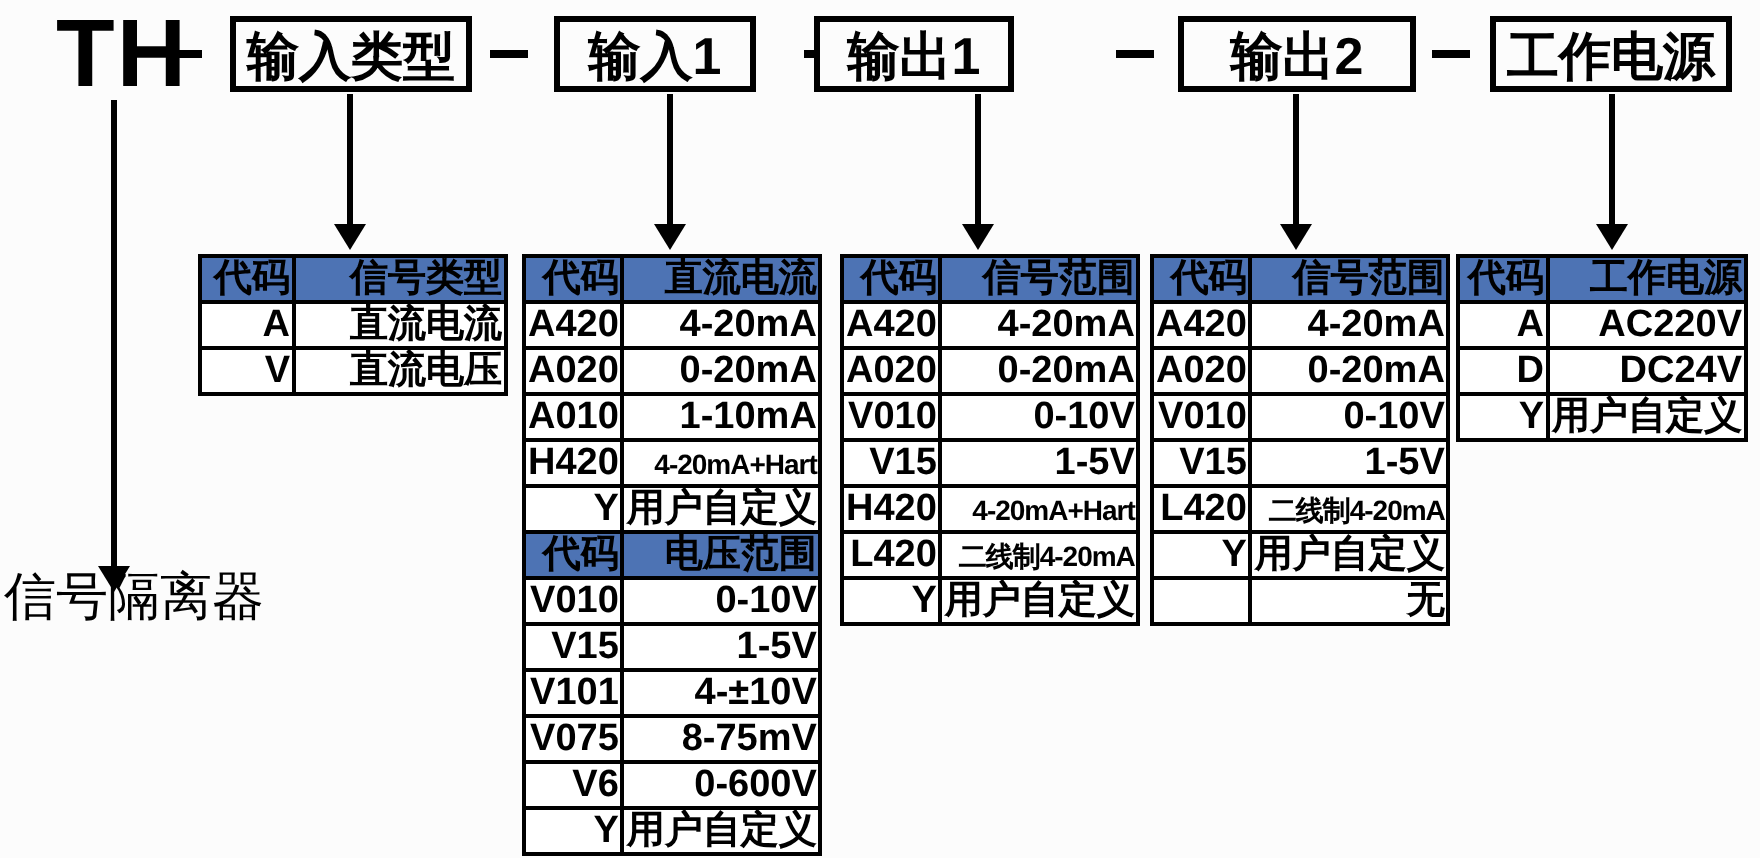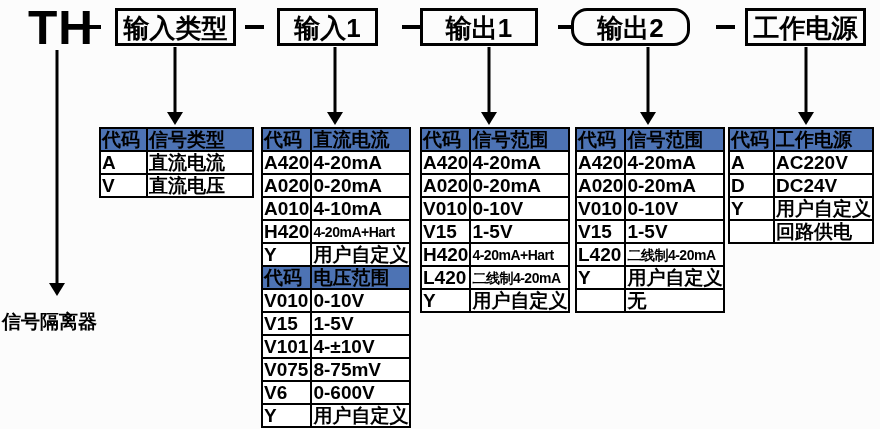--- a/index.html
+++ b/index.html
@@ -10,43 +10,43 @@
     font-family:"Liberation Sans","DejaVu Sans",sans-serif; color:var(--ink); overflow:hidden;
   }
   .th-label { position:absolute; left:28px; top:0px; font-size:48px; font-weight:bold; letter-spacing:1px; }
   .tbox {
     position:absolute; top:8px; height:38px; border:3px solid var(--ink);
     display:flex; align-items:flex-start; justify-content:center;
     font-size:26px; font-weight:bold; background:var(--bg); white-space:nowrap;
   }
   .b1 { left:115px; width:121px; }
   .b2 { left:277px; width:101px; }
-  .b3 { left:420px; width:118px; }
-  .b4 { left:571px; width:119px;border-radius:16px; }
+  .b3 { left:407px; width:100px; }
+  .b4 { left:589px; width:119px; }
   .b5 { left:745px; width:121px; }
   .dash { position:absolute; top:25px; height:4px; background:var(--ink); }
   .d0 { left:84px;  width:17px; }
   .d1 { left:245px; width:19px; }
   .d2 { left:402px; width:19px; }
   .d3 { left:558px; width:19px; }
   .d4 { left:716px; width:19px; }
   .arrow { position:absolute; width:16px; }
   .arrow .line { position:absolute; left:50%; transform:translateX(-50%); top:0; width:3px; height:calc(100% - 12px); background:var(--ink); }
   .arrow .head { position:absolute; left:50%; transform:translateX(-50%); bottom:0; width:0; height:0;
     border-left:8px solid transparent; border-right:8px solid transparent; border-top:13px solid var(--ink); }
   .a1 { left:167px; top:47px; height:78px; }
   .a2 { left:327px; top:47px; height:78px; }
   .a3 { left:481px; top:47px; height:78px; }
   .a4 { left:640px; top:47px; height:78px; }
   .a5 { left:798px; top:47px; height:78px; }
   .a-th { left:49px; top:50px; height:246px; }
-  .footer-label { position:absolute; left:2px; top:309px; font-size:19px; font-weight:bold; white-space:nowrap; }
+  .footer-label { position:absolute; left:2px; top:281px; font-size:26px; font-weight:normal; white-space:nowrap; }
   table.dtable {
     position:absolute; border-collapse:collapse; table-layout:fixed;
-    font-weight:bold; text-align:left; background:var(--cell);
+    font-weight:bold; text-align:right; background:var(--cell);
     border:2px solid var(--ink);
     padding-left:27px;
   }
   .dtable tr { height:23px; }
   .dtable th, .dtable td {
     border:2px solid var(--ink); padding:0 1px; overflow:hidden; white-space:nowrap;
     font-size:19px; line-height:1; font-weight:bold;
   }
   .dtable th { background:var(--hdr); }
   .dtable td { background:var(--cell); }
@@ -143,21 +143,21 @@
         <tr>
           <td>A420</td>
           <td>4-20mA</td>
         </tr>
         <tr>
           <td>A020</td>
           <td>0-20mA</td>
         </tr>
         <tr>
           <td>A010</td>
-          <td>4-10mA</td>
+          <td>1-10mA</td>
         </tr>
         <tr>
           <td>H420</td>
           <td class="tight">4-20mA+Hart</td>
         </tr>
         <tr>
           <td>Y</td>
           <td>用户自定义</td>
         </tr>
         <tr>
@@ -285,22 +285,18 @@
           <td>AC220V</td>
         </tr>
         <tr>
           <td>D</td>
           <td>DC24V</td>
         </tr>
         <tr>
           <td>Y</td>
           <td>用户自定义</td>
         </tr>
-        <tr>
-          <td></td>
-          <td>回路供电</td>
-        </tr>
       </tbody>
     </table>
 
   <div class="footer-label">信号隔离器</div>
 
 </div>
 
 </body></html>

